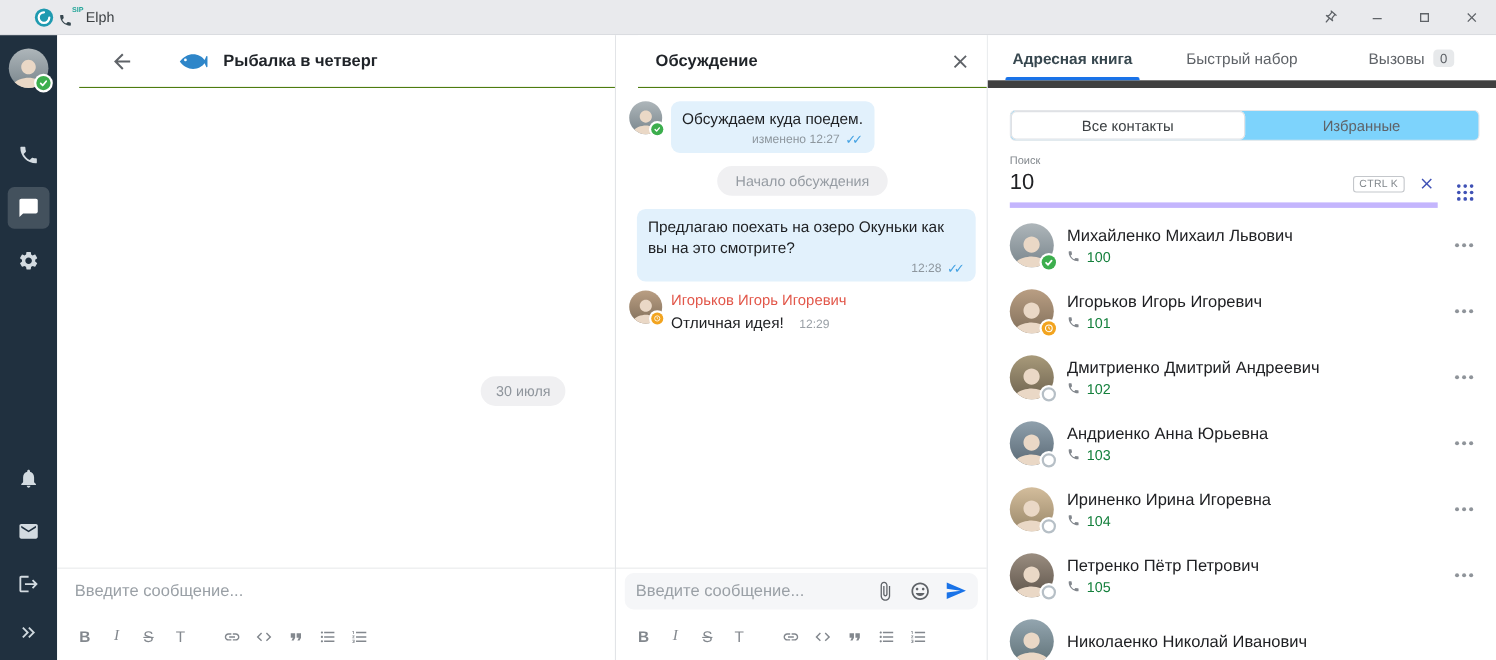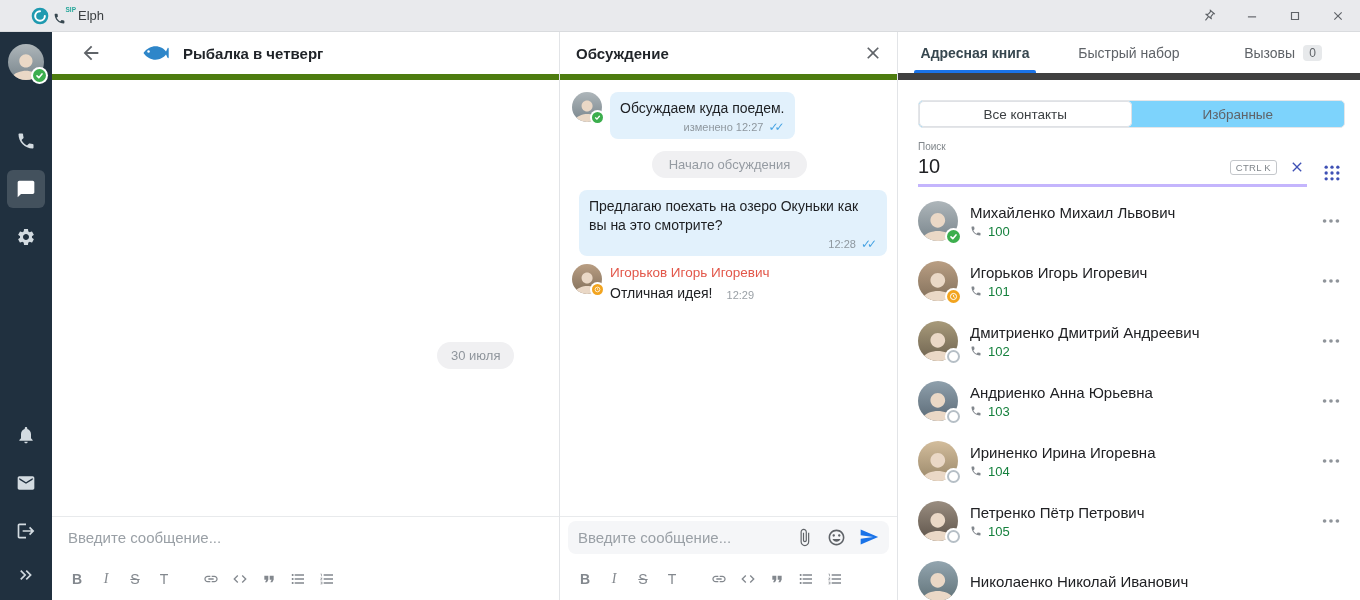--- a/index.html
+++ b/index.html
@@ -45,22 +45,22 @@
   .status-offline .badge { background:#fff; border:2px solid #b6bfc6; }
   .rail .icon-btn { width:38px; height:38px; border-radius:6px; display:flex; align-items:center;
     justify-content:center; color:#d3dbe1; margin-top:10px; }
   .rail .icon-btn svg { width:20px; height:20px; }
   .rail .icon-btn.first { margin-top:42px; }
   .rail .icon-btn.active { background:rgba(255,255,255,.16); color:#fff; }
   .rail .spacer { flex:1; }
   .rail .expand { margin-top:6px; color:#cfd8de; }
 
   
-  .panel-header { height:48px; flex-shrink:0; border-bottom:6px solid #4d7c0f;
-    display:flex; align-items:center; background:#fff; }
+  .panel-header { height:48px; flex-shrink:0; border-bottom:1px solid #4d7c0f;
+    display:flex; align-items:center; background:#fff;margin-left:20px; }
   .hbtn { color:#5f6368; display:flex; align-items:center; justify-content:center; }
 
   
   .chat-panel { width:508px; flex-shrink:0; display:flex; flex-direction:column;
     border-right:1px solid #e2e4e7; background:#fff; }
   .chat-panel .panel-header { padding:0 16px 0 28px; }
   .back-btn svg { width:22px; height:22px; }
   .fish-wrap { margin-left:40px; margin-right:14px; }
   .fish-wrap svg { width:27px; height:18px; }
   .panel-title { font-size:15px; font-weight:bold; color:#1f2328; }
@@ -116,21 +116,21 @@
   .tab.active { color:#37474f; font-weight:bold; }
   .tab-underline { position:absolute; bottom:0; left:50%; transform:translateX(-50%);
     width:122px; height:3px; background:#1a73e8; border-radius:2px 2px 0 0; }
   .tab-badge { background:#e7e9eb; border-radius:4px; padding:1px 6px; font-size:12px;
     color:#5f6368; font-weight:normal; }
   .segmented { margin:20px 15px 0 20px; height:28px; flex-shrink:0; display:flex;
     background:#7dd3fc; border:1px solid #e4e6e9; border-radius:5px; font-size:13.5px; color:#5f6368; }
   .segment { flex:1; display:flex; align-items:center; justify-content:center; }
   .segment.active { background:#fff; border-radius:5px; box-shadow:inset 0 0 0 1px #dfe1e5; color:#3c4043; }
   .search-row { margin:13px 18px 0 20px; flex-shrink:0; display:flex; align-items:flex-end; }
-  .search-field { flex:1; position:relative; border-bottom:3px solid #c4b5fd; padding-bottom:6px; }
+  .search-field { flex:1; position:relative; border-bottom:5px solid #c4b5fd; padding-bottom:6px; }
   .search-label { display:block; font-size:10px; color:#80868b; }
   .search-value { display:block; font-size:20px; color:#202124; margin-top:3px; }
   .search-adorn { position:absolute; right:2px; bottom:9px; display:flex; align-items:center; gap:12px; }
   .kbd { border:1px solid #c4c7cb; border-radius:3px; font-size:9.5px; color:#80868b;
     padding:1px 5px; letter-spacing:.3px; }
   .clear-btn { color:#3f51b5; } .clear-btn svg { width:16px; height:16px; }
   .apps-btn { margin-left:15px; margin-bottom:4px; color:#3f51b5; }
   .apps-btn svg { width:20px; height:20px; }
   .details-btn { margin:15px 0 0 20px; align-self:flex-start; flex-shrink:0; display:inline-flex;
     align-items:center; gap:7px; height:27px; padding:0 13px; border:1px solid #dadce0;

